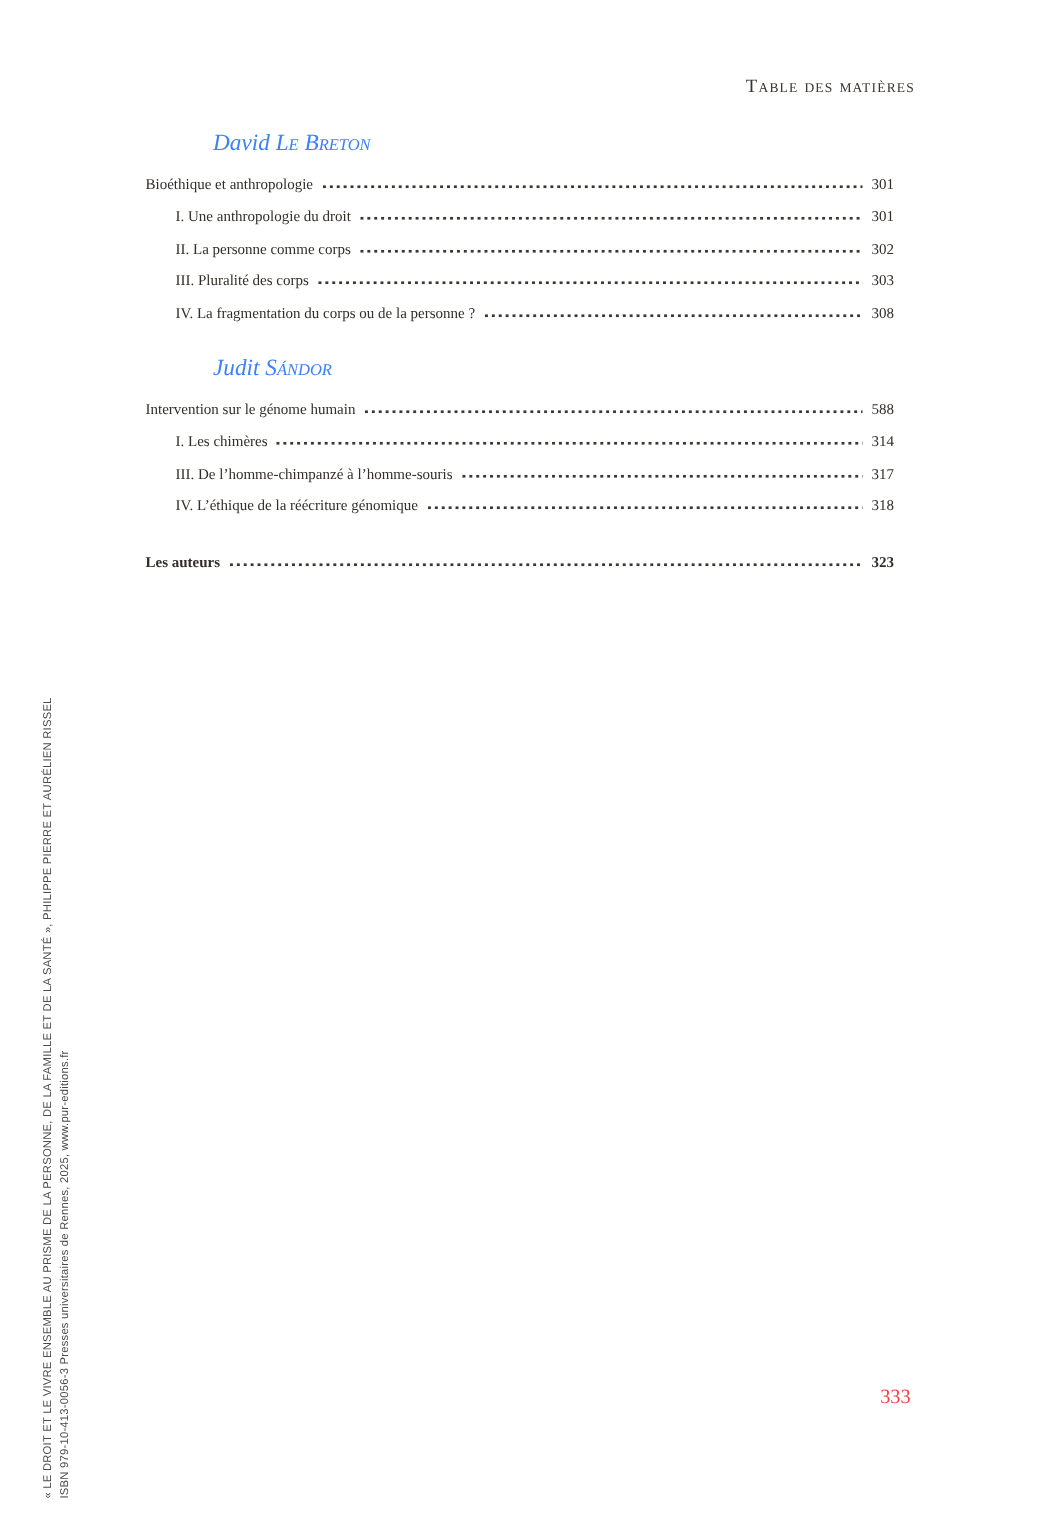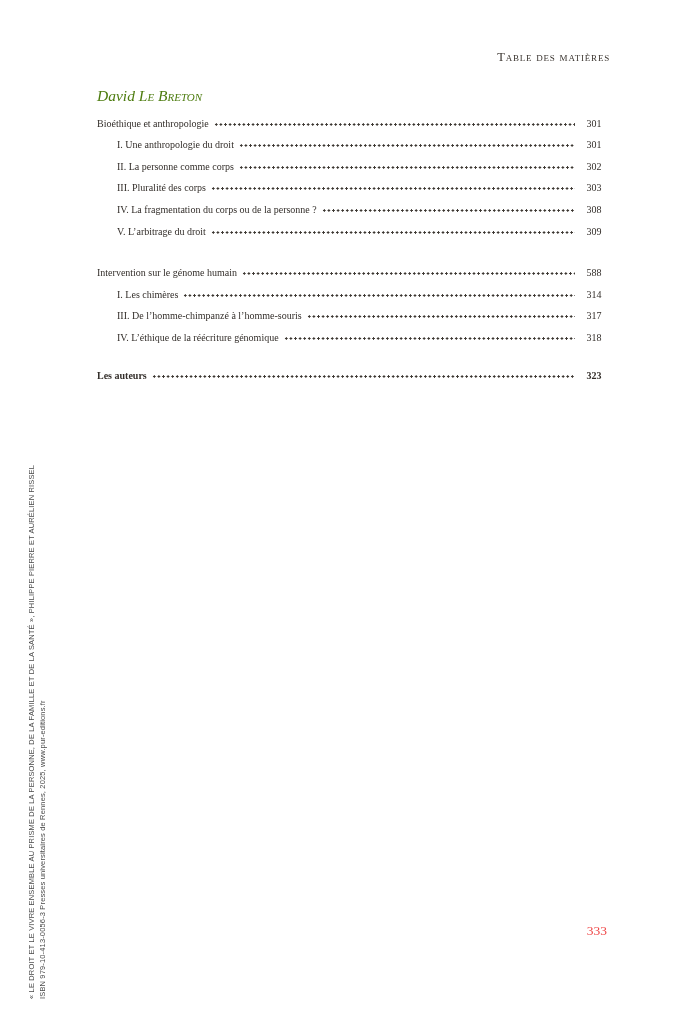--- a/index.html
+++ b/index.html
@@ -29,22 +29,23 @@
     position: absolute;
     left: 97px;
     top: 87px;
     width: 510px;
   }
 
   .author-line {
     height: 22px;
     font-style: italic;
     font-size: 15.5px;
-    color: #4d7c0f;
+    color: #3b82f6;
     white-space: nowrap;
+    margin-left: 45px;
   }
   .author-family { font-variant: small-caps; }
 
   .toc-row {
     display: flex;
     align-items: flex-end;
     height: 21.6px;
     box-sizing: border-box;
     padding-bottom: 2px;
     font-size: 10px;
@@ -58,21 +59,21 @@
     height: 6px;
     margin: 0 6px 3px 5px;
     background-image: radial-gradient(circle, #3c3731 1px, rgba(0,0,0,0) 1.15px);
     background-size: 4.6px 3px;
     background-repeat: repeat-x;
     background-position: left bottom;
   }
 
   .toc-page {
     min-width: 26px;
-    text-align: center;
+    text-align: left;
     white-space: nowrap;
     margin-top: 16px;
   }
 
   .section-2 { margin-top: 20px; }
 
   .backmatter-row { margin-top: 16px; font-weight: bold; }
 
   
   .folio {
@@ -129,27 +130,26 @@
   <div class="toc-row indent">
     <span class="toc-label">III. Pluralité des corps</span>
     <span class="toc-leader"></span>
     <span class="toc-page">303</span>
   </div>
   <div class="toc-row indent">
     <span class="toc-label">IV. La fragmentation du corps ou de la personne ?</span>
     <span class="toc-leader"></span>
     <span class="toc-page">308</span>
   </div>
-  <div class="toc-row indent">
-    <span class="toc-label">V. L’arbitrage du droit</span>
-    <span class="toc-leader"></span>
-    <span class="toc-page">309</span>
-  </div>
 
   <div class="section-2">
+    <div class="author-line">
+      <span>Judit</span>
+      <span class="author-family">Sándor</span>
+    </div>
 
     <div class="toc-row">
       <span class="toc-label">Intervention sur le génome humain</span>
       <span class="toc-leader"></span>
       <span class="toc-page">588</span>
     </div>
     <div class="toc-row indent">
       <span class="toc-label">I. Les chimères</span>
       <span class="toc-leader"></span>
       <span class="toc-page">314</span>

